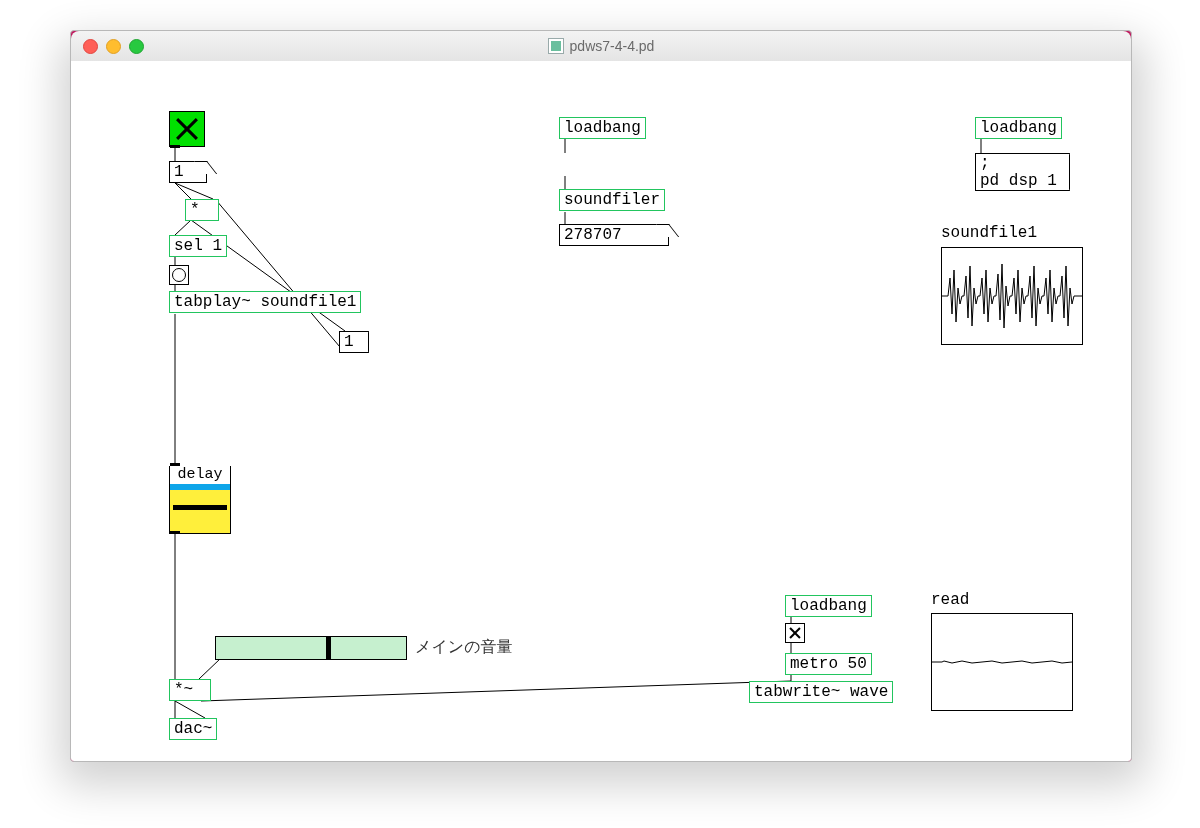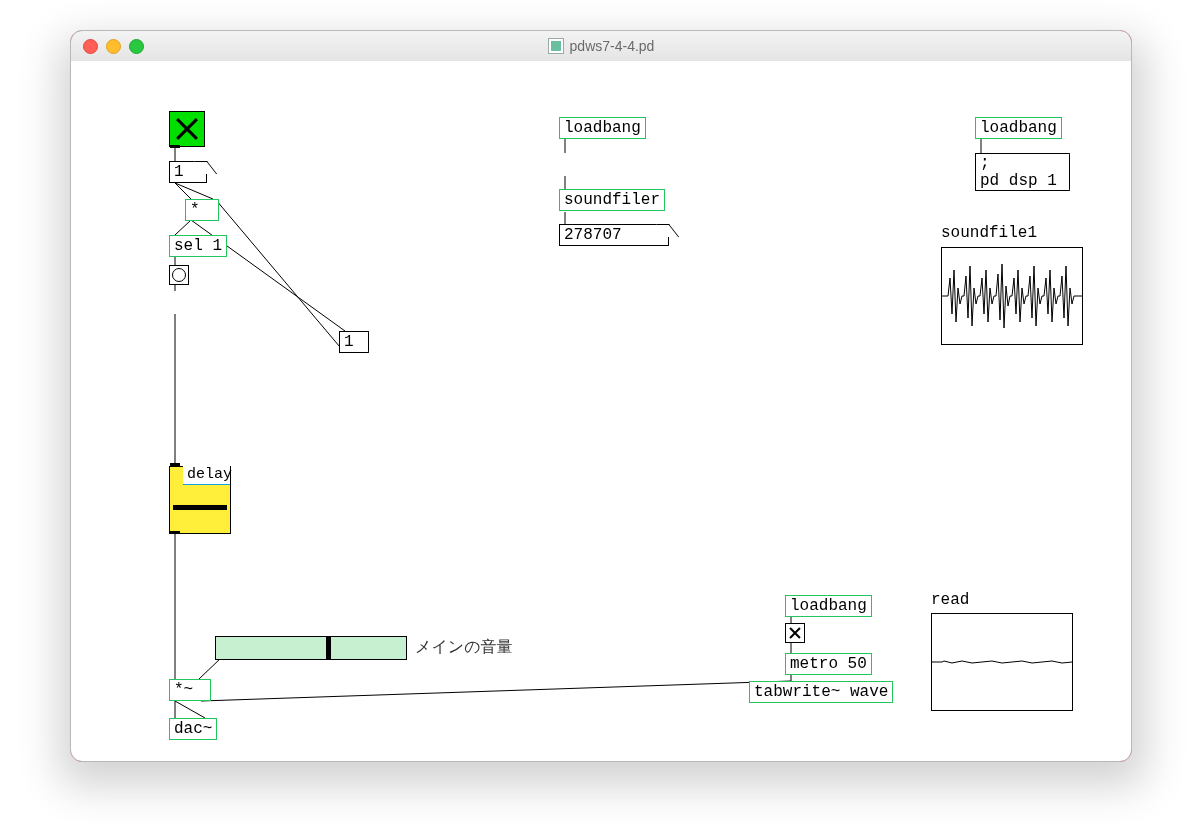--- a/index.html
+++ b/index.html
@@ -8,21 +8,21 @@
     width:1200px;height:828px;
     background:#fff;
   }
   .shadow{
     position:absolute;left:60px;top:40px;width:1085px;height:745px;
     background:#000;opacity:.18;border-radius:10px;
     filter:blur(22px);
   }
   .window{
     position:absolute;left:70px;top:30px;width:1060px;height:730px;
-    background:#be185d;border:1px solid #b8b8b8;border-radius:12px;overflow:hidden;
+    background:#be185d;border:1px solid #b8b8b8;border-radius:4px;overflow:hidden;
   }
   .titlebar{
     position:absolute;left:0;top:0;right:0;height:30px;
     background:linear-gradient(#f3f3f3,#e4e4e4);
     border-bottom:1px solid #c7c7c7;
     border-top-left-radius:8px;border-top-right-radius:8px;
   }
   .traffic{position:absolute;left:12px;top:8px;display:flex;gap:8px;}
   .dot{width:13px;height:13px;border-radius:50%;}
   .dot.red{background:#ff5f57;border:1px solid #e24640;}
@@ -88,21 +88,21 @@
   
   .bang{position:absolute;width:18px;height:18px;border:1px solid #000;background:#fff;}
   .bang::after{content:"";position:absolute;left:2px;top:2px;right:2px;bottom:2px;border:1px solid #000;border-radius:50%;}
   
   .io{position:absolute;width:10px;height:3px;background:#000;}
   
   .sub{
     position:absolute;border:1px solid #000;background:#ffef3b;
     font-size:15px;line-height:18px;
   }
-  .sub .lbl{position:absolute;left:13px;right:0;top:-1px;background:#fff;border-bottom:1px solid #0ea5e9;padding:0 4px;}
+  .sub .lbl{position:absolute;left:0;right:0;top:-1px;background:#fff;border-bottom:6px solid #0ea5e9;padding:0 4px;text-align:center;}
   .sub .bar{position:absolute;left:3px;right:3px;height:5px;background:#000;}
   
   .hsl{
     position:absolute;height:22px;background:#c6f0cf;border:1px solid #000;
   }
   .hsl .knob{position:absolute;top:0;bottom:0;width:5px;background:#000;}
   
   .arr{
     position:absolute;border:1px solid #000;background:#fff;
   }
@@ -170,20 +170,21 @@
       <div class="io" style="left:99px;top:84px"></div>
 
       <div class="num" style="left:98px;top:100px;width:18px">1</div>
 
       <div class="obj" style="left:114px;top:138px;width:24px">*</div>
 
       <div class="obj" style="left:98px;top:174px">sel 1</div>
 
       <div class="bang" style="left:98px;top:204px"></div>
 
+      <div class="obj" style="left:98px;top:230px">tabplay~ soundfile1</div>
 
       <div class="msg" style="left:268px;top:270px;width:12px">1</div>
 
       <div class="sub" style="left:98px;top:405px;width:60px;height:66px">
         <div class="lbl">delay</div>
         <div class="bar" style="top:38px"></div>
       </div>
       <div class="io" style="left:99px;top:402px"></div>
       <div class="io" style="left:99px;top:470px"></div>
 

